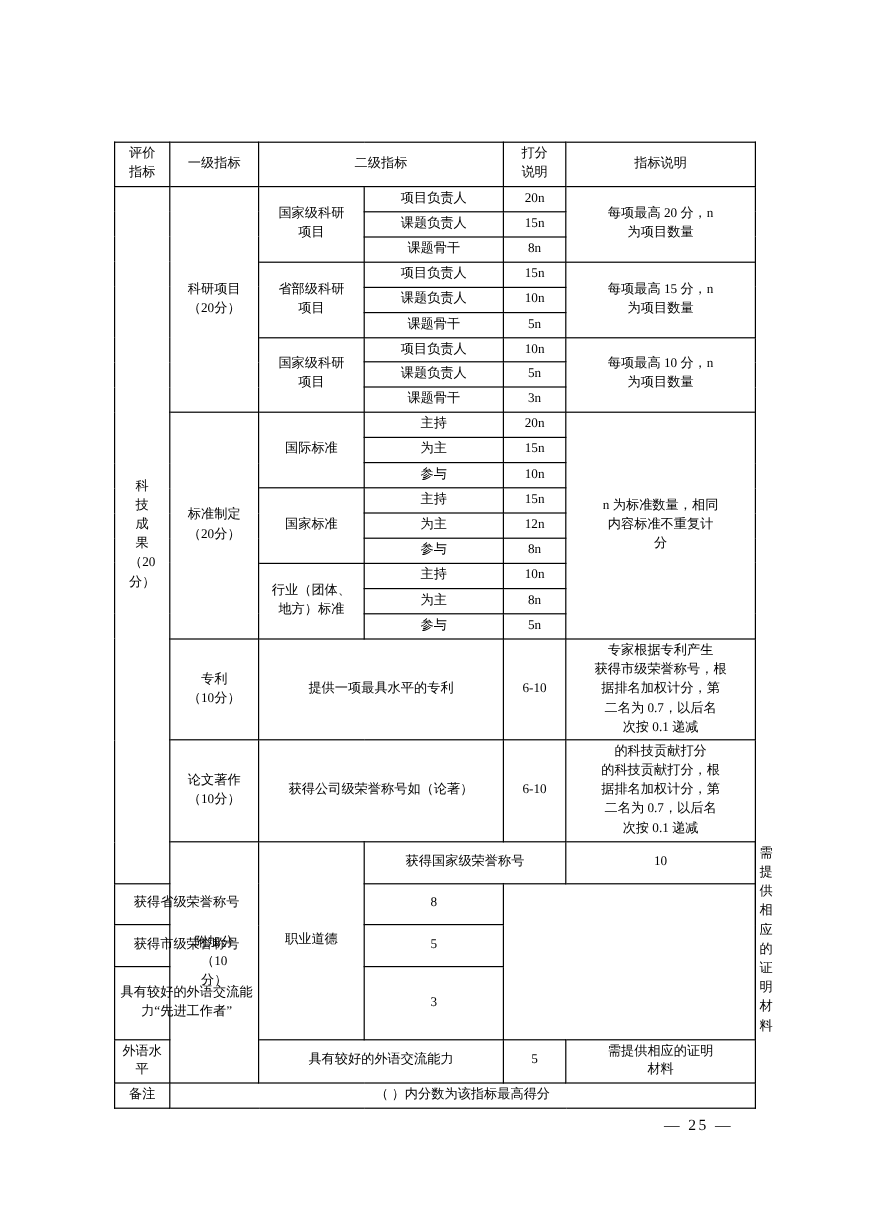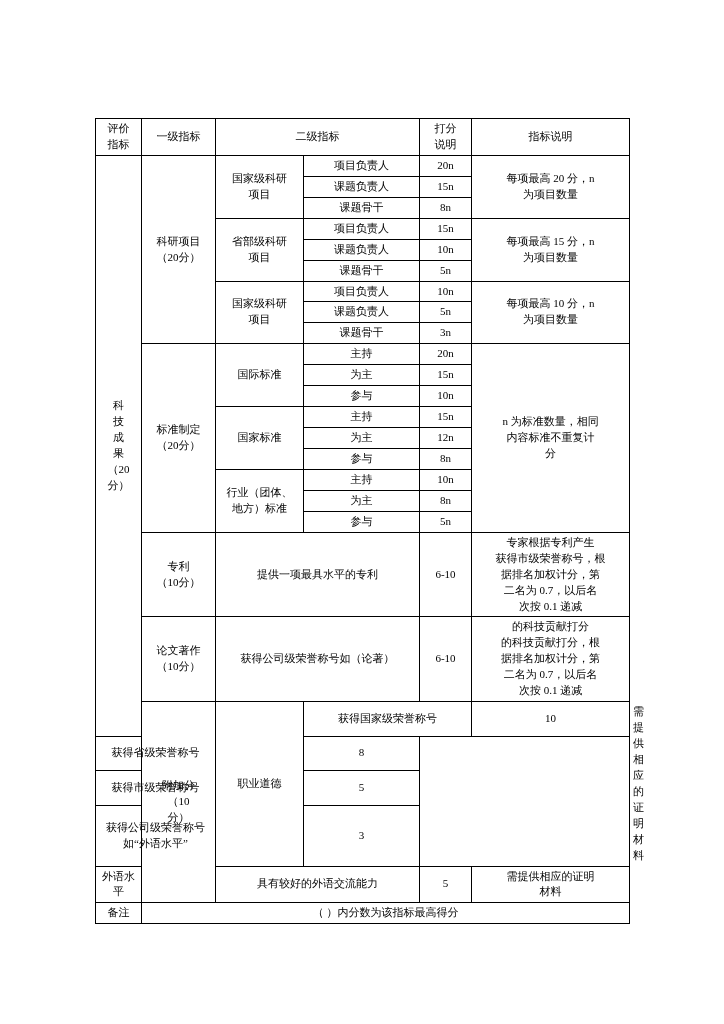--- a/index.html
+++ b/index.html
@@ -279,35 +279,38 @@
       </tr>
       <tr>
         <td colspan="2" class="leftish">获得省级荣誉称号</td>
         <td>8</td>
       </tr>
       <tr>
         <td colspan="2" class="leftish">获得市级荣誉称号</td>
         <td>5</td>
       </tr>
       <tr>
-        <td colspan="2" class="leftish">获得公司级荣誉称号如“外语水平”</td>
+        <td colspan="2" class="leftish">具有较好的外语交流能力“先进工作者”</td>
         <td>3</td>
       </tr>
       <tr>
         <td>外语水平</td>
         <td colspan="2" class="leftish">具有较好的外语交流能力</td>
         <td>5</td>
         <td class="note">
           <div>需提供相应的证明</div>
           <div>材料</div>
         </td>
       </tr>
 
       <tr>
         <td>备注</td>
         <td colspan="5" class="leftish">（ ）内分数为该指标最高得分</td>
       </tr>
     </tbody>
       </table>
   </div>
 
+  <div class="pagenum">
+    <span class="pagenum-inner">—  25  —</span>
+  </div>
 
 </div>
 
 </body></html>

